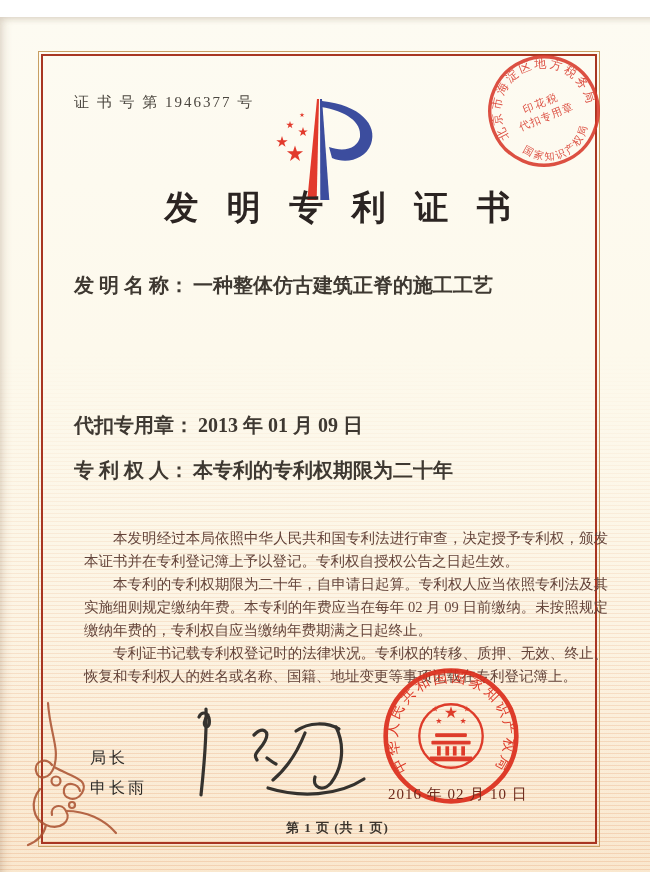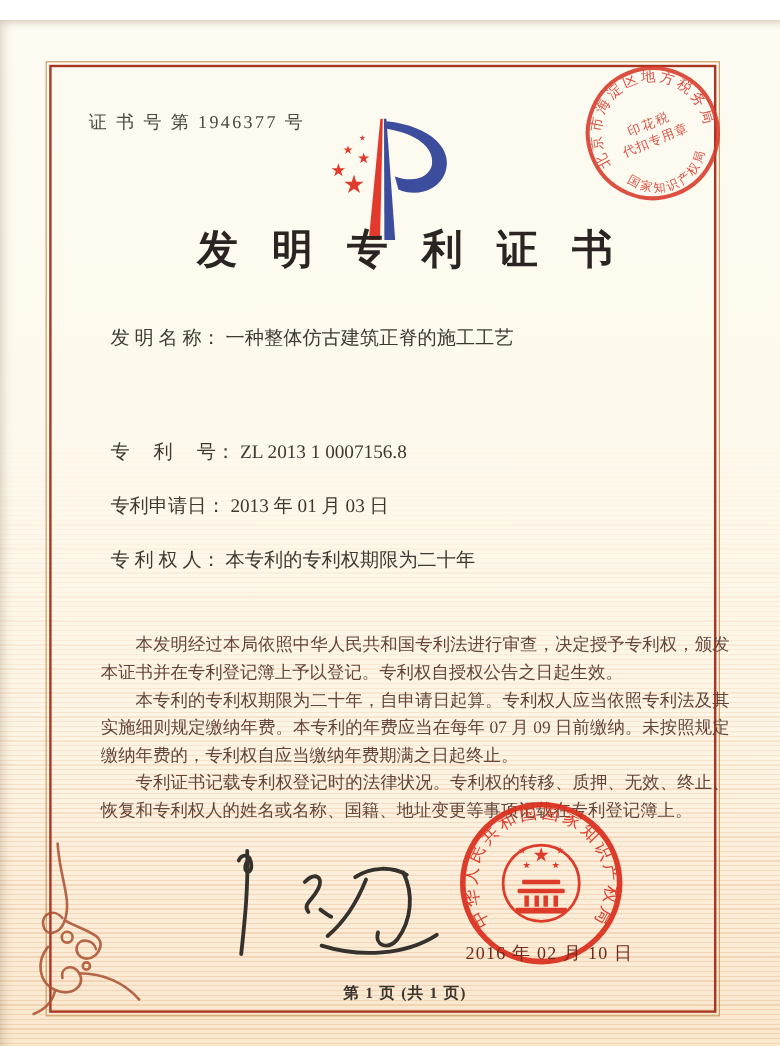--- a/index.html
+++ b/index.html
@@ -32,22 +32,22 @@
   .stamp-top{
     position:absolute;left:486px;top:36px;width:116px;height:116px;
     transform:rotate(-22deg);opacity:0.88;
   }
   .title{
     position:absolute;left:0;right:0;top:168px;
     text-align:center;font-size:34px;font-weight:bold;
     letter-spacing:10px;text-indent:10px;color:#2b2422;font-family:Liberation Serif, serif;
   }
   .field{
-    position:absolute;left:92px;right:70px;
-    font-size:16px;color:#3e3831;white-space:nowrap;
+    position:absolute;left:74px;right:70px;
+    font-size:20px;color:#3e3831;white-space:nowrap;font-weight:bold;
   }
   .field .val{margin-left:4px;}
   .f0{top:255px}.f1{top:305px}.f2{top:350px}.f3{top:395px}.f4{top:440px}.f5{top:485px}
   .body-text{
     position:absolute;left:84px;top:510px;width:524px;
     font-size:14.5px;line-height:23px;color:#64443a;text-align:justify;
   }
   .body-text p{margin:0;text-indent:2em;}
   .officer{
     position:absolute;left:90px;top:726px;
@@ -107,48 +107,49 @@
     </text>
     <text x="60" y="55" font-size="11" fill="#d8392b" text-anchor="middle" letter-spacing="2" font-family="'Liberation Serif',serif">印花税</text>
     <text x="60" y="70" font-size="11" fill="#d8392b" text-anchor="middle" letter-spacing="1" font-family="'Liberation Serif',serif">代扣专用章</text>
   </svg>
 
   <div class="title">发 明 专 利 证 书</div>
 
   <div class="field f0">
     <span>发 明 名 称：</span><span class="val">一种整体仿古建筑正脊的施工工艺</span>
   </div>
-  <div class="field f2">
-    <span>专　 利　 号：</span><span class="val">ZL 2013 1 0007156.8</span>
-  </div>
   <div class="field f3">
-    <span>专利申请日：</span><span class="val">2013 年 01 月 03 日</span>
+    <span>代扣专用章：</span><span class="val">2013 年 01 月 09 日</span>
   </div>
   <div class="field f4">
     <span>专 利 权 人：</span><span class="val">本专利的专利权期限为二十年</span>
   </div>
 
   <div class="body-text">
     <p>本发明经过本局依照中华人民共和国专利法进行审查，决定授予专利权，颁发本证书并在专利登记簿上予以登记。专利权自授权公告之日起生效。</p>
-    <p>本专利的专利权期限为二十年，自申请日起算。专利权人应当依照专利法及其实施细则规定缴纳年费。本专利的年费应当在每年 07 月 09 日前缴纳。未按照规定缴纳年费的，专利权自应当缴纳年费期满之日起终止。</p>
+    <p>本专利的专利权期限为二十年，自申请日起算。专利权人应当依照专利法及其实施细则规定缴纳年费。本专利的年费应当在每年 02 月 09 日前缴纳。未按照规定缴纳年费的，专利权自应当缴纳年费期满之日起终止。</p>
     <p>专利证书记载专利权登记时的法律状况。专利权的转移、质押、无效、终止、恢复和专利权人的姓名或名称、国籍、地址变更等事项记载在专利登记簿上。</p>
   </div>
 
   <svg class="flourish" viewBox="0 0 135 155">
     <g fill="none" stroke="#a9502f" stroke-width="2.2" stroke-linecap="round">
       <path d="M 28,10 C 30,40 40,56 34,74 C 30,86 18,88 16,78 C 14,68 26,64 32,72"></path>
       <path d="M 34,74 C 52,84 70,86 62,100 C 56,110 42,106 44,96 C 46,88 58,90 60,98"></path>
       <path d="M 20,96 C 10,108 12,126 26,132 C 40,138 52,128 46,118 C 42,110 30,112 32,122"></path>
       <path d="M 46,118 C 66,118 84,126 96,140"></path>
       <path d="M 26,132 C 24,142 18,148 8,152"></path>
       <circle cx="36" cy="88" r="4.5"></circle>
       <circle cx="52" cy="112" r="3"></circle>
     </g>
   </svg>
 
+  <div class="officer">
+    <div>局长</div>
+    <div>申长雨</div>
+  </div>
 
   <svg class="signature" viewBox="0 0 205 108">
     <g fill="none" stroke="#35322e" stroke-width="3.2" stroke-linecap="round" stroke-linejoin="round">
       <path d="M 40,14 C 30,26 44,31 41,17 C 39,10 33,11 31,16"></path>
       <path d="M 38,8 C 39,38 36,66 33,94"></path>
       <path d="M 86,34 C 95,25 102,30 97,40 C 92,50 84,52 89,59"></path>
       <path d="M 99,57 C 103,60 106,62 108,63"></path>
       <path d="M 128,30 C 141,21 159,21 171,28"></path>
       <path d="M 137,32 C 129,52 118,68 105,79"></path>
       <path d="M 168,26 C 177,44 175,66 163,82 C 155,91 144,87 147,76"></path>

